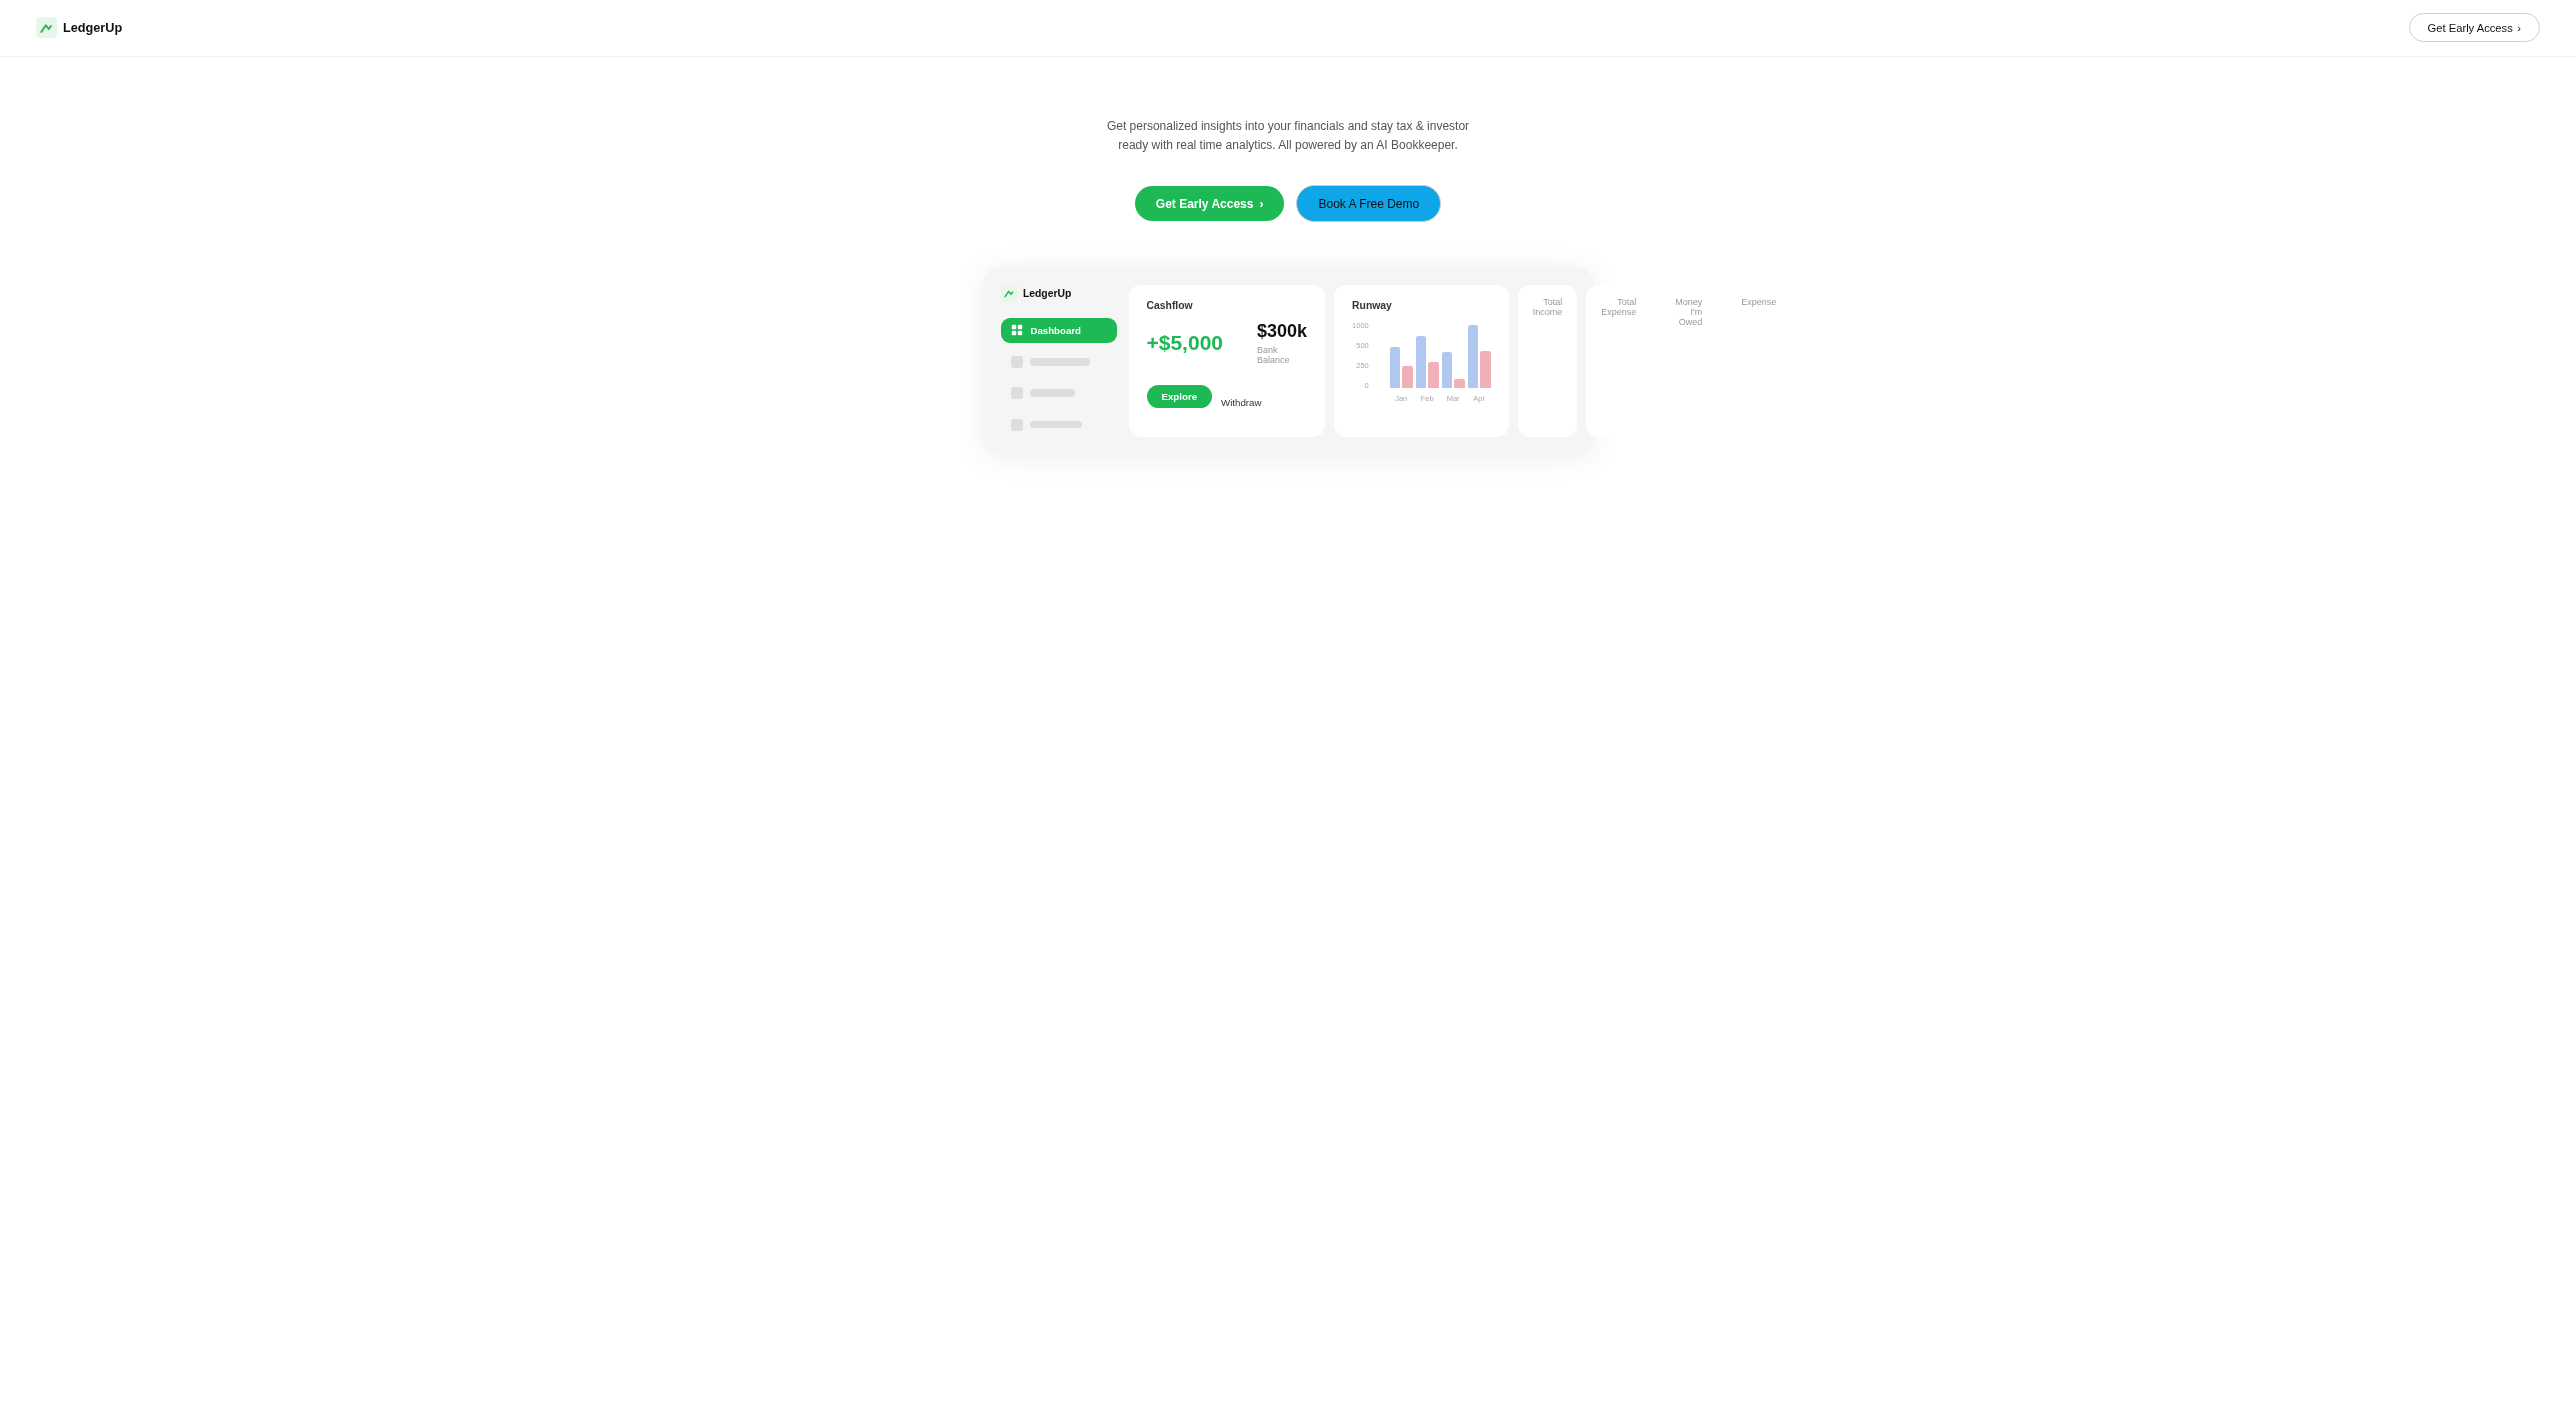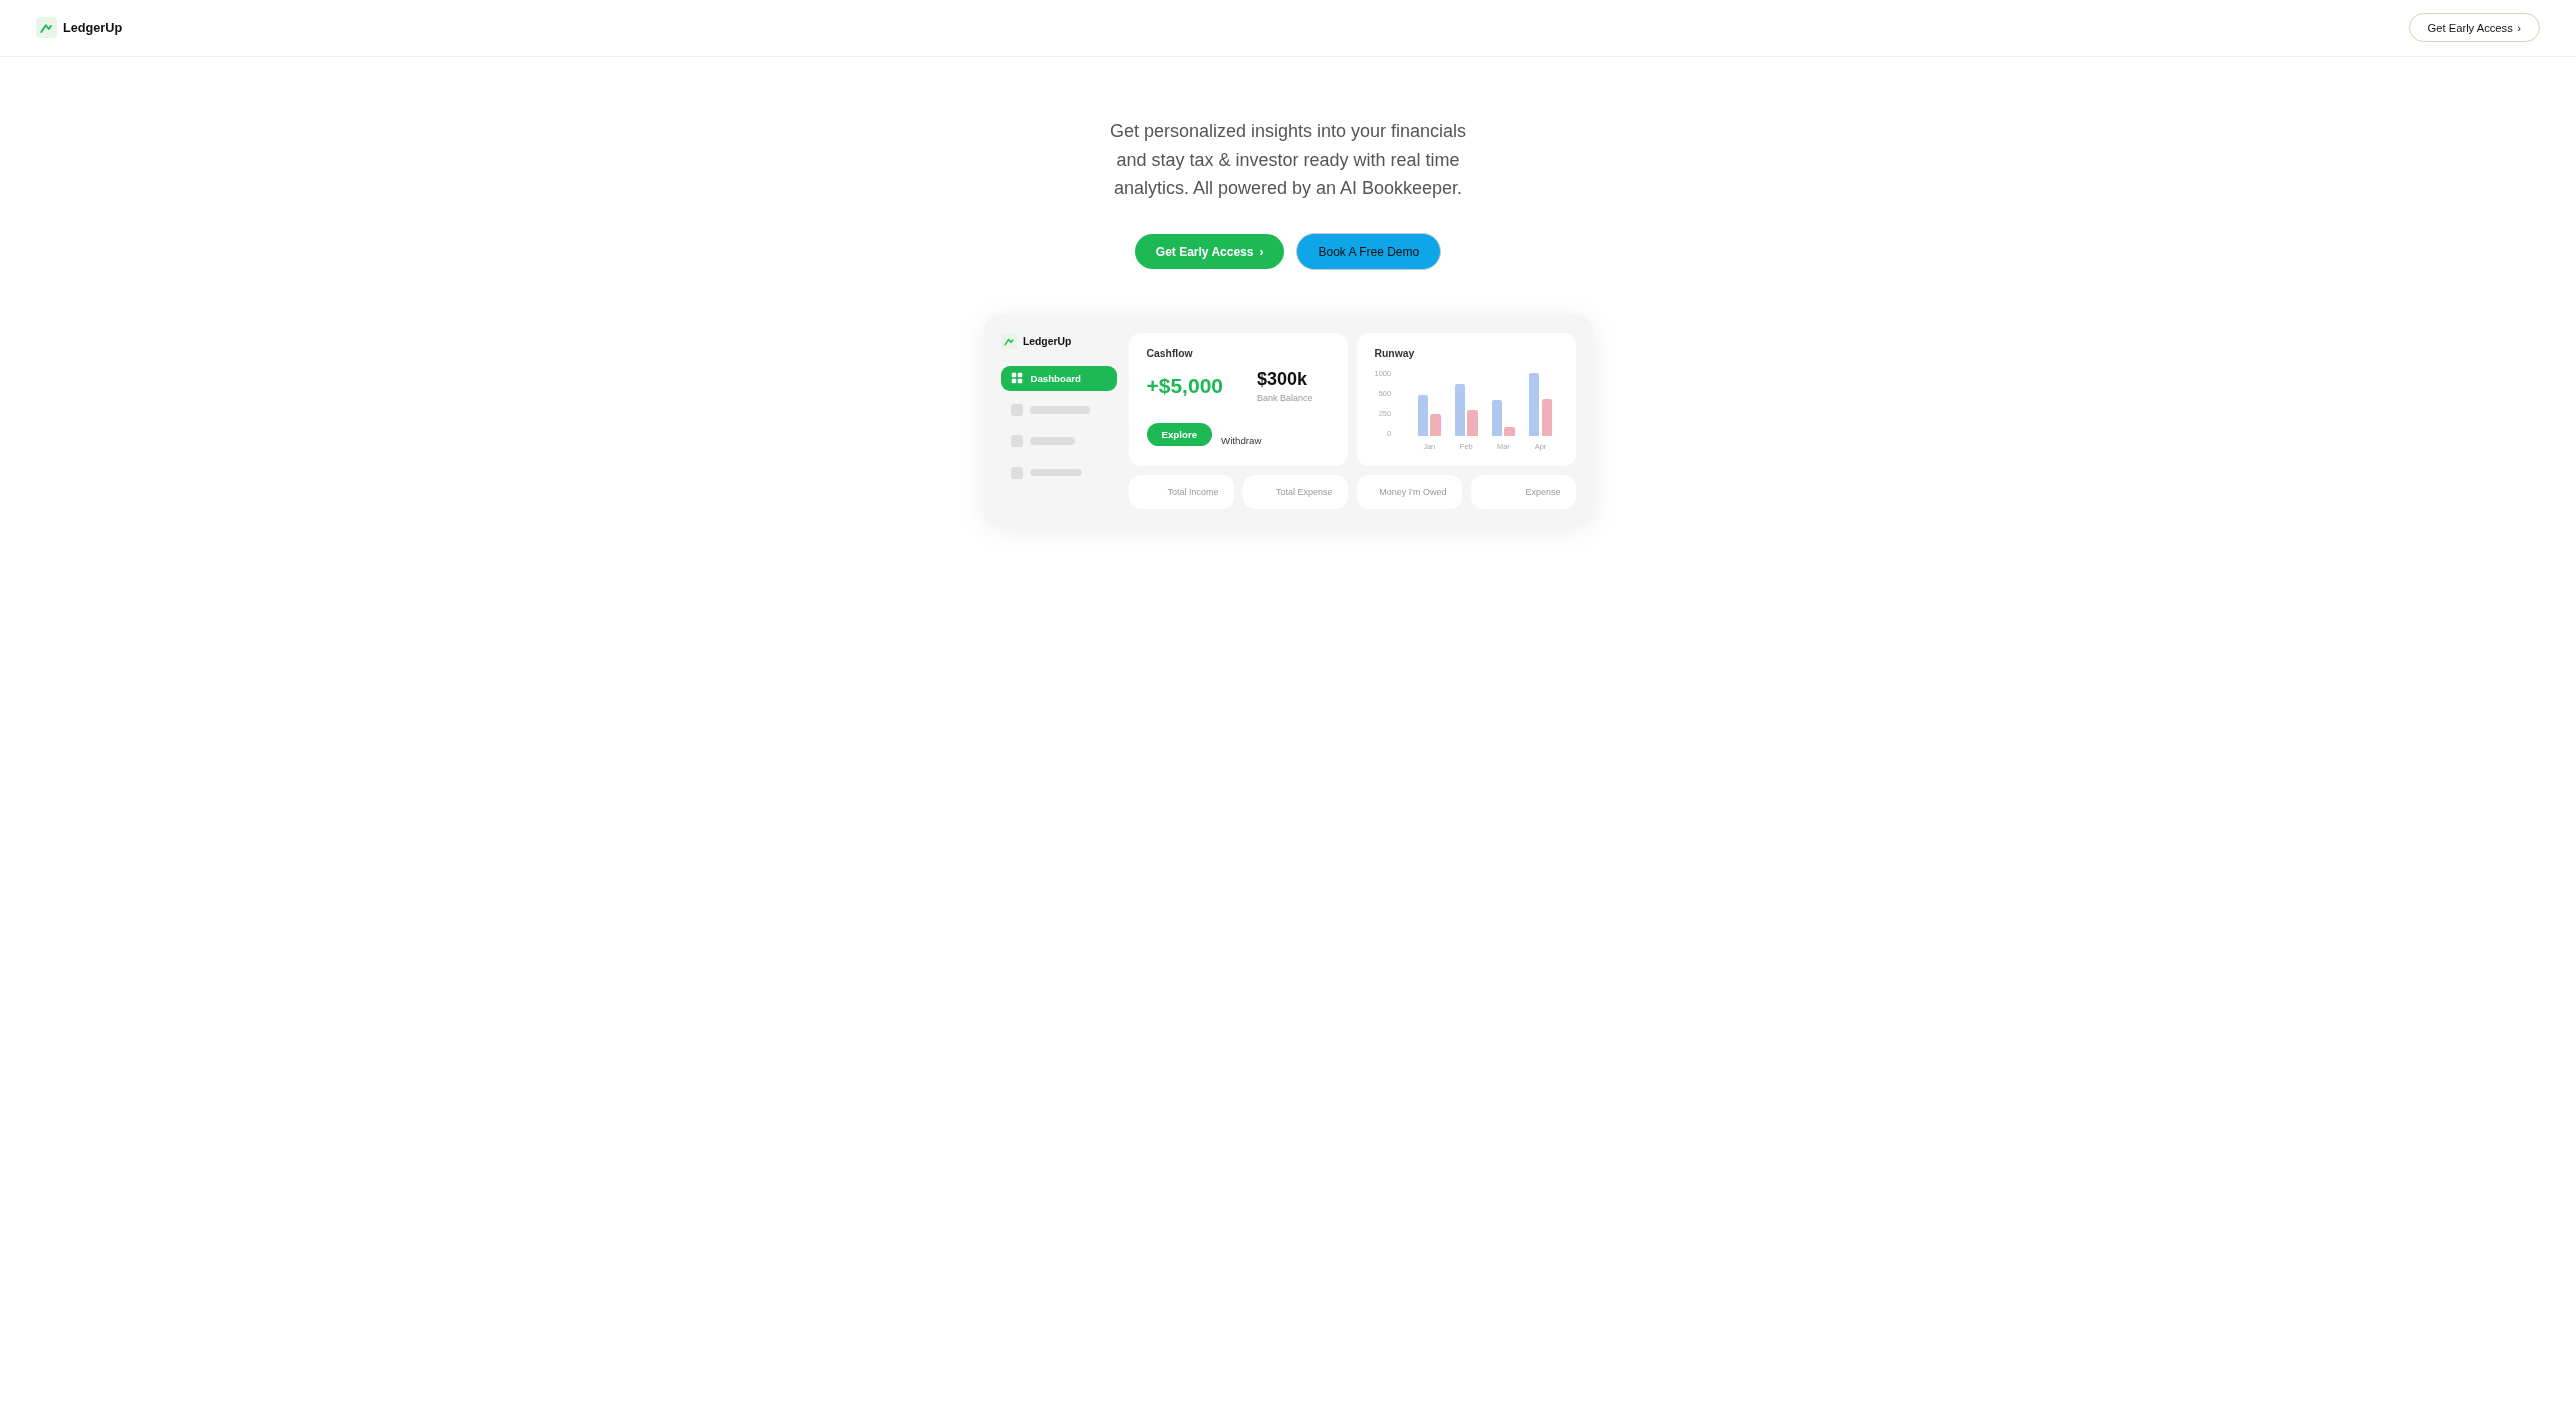--- a/index.html
+++ b/index.html
@@ -53,21 +53,21 @@
     }
     .hero h1 {
       font-size: 54px;
       font-weight: 800;
       line-height: 1.1;
       color: #0a0a0a;
       max-width: 522px;
       margin: 0 auto 21px;
     }
     .hero p {
-      font-size: 18px;
+      font-size: 12px;
       color: #555;
       max-width: 388px;
       margin: 0 auto 30px;
       line-height: 1.6;
     }
     .hero-buttons {
       display: flex;
       align-items: center;
       justify-content: center;
       gap: 12px;
@@ -164,21 +164,20 @@
       height: 7.5px;
       background: #ddd;
       border-radius: 3.7px;
       width: 60px;
     }
 
     
     .preview-main {
       flex: 1;
       display: flex;
-      flex-direction: column;
       gap: 9px;
     }
     .preview-top-row {
       display: flex;
       gap: 9px;
     }
 
     
     .cashflow-card {
       background: #fff;

